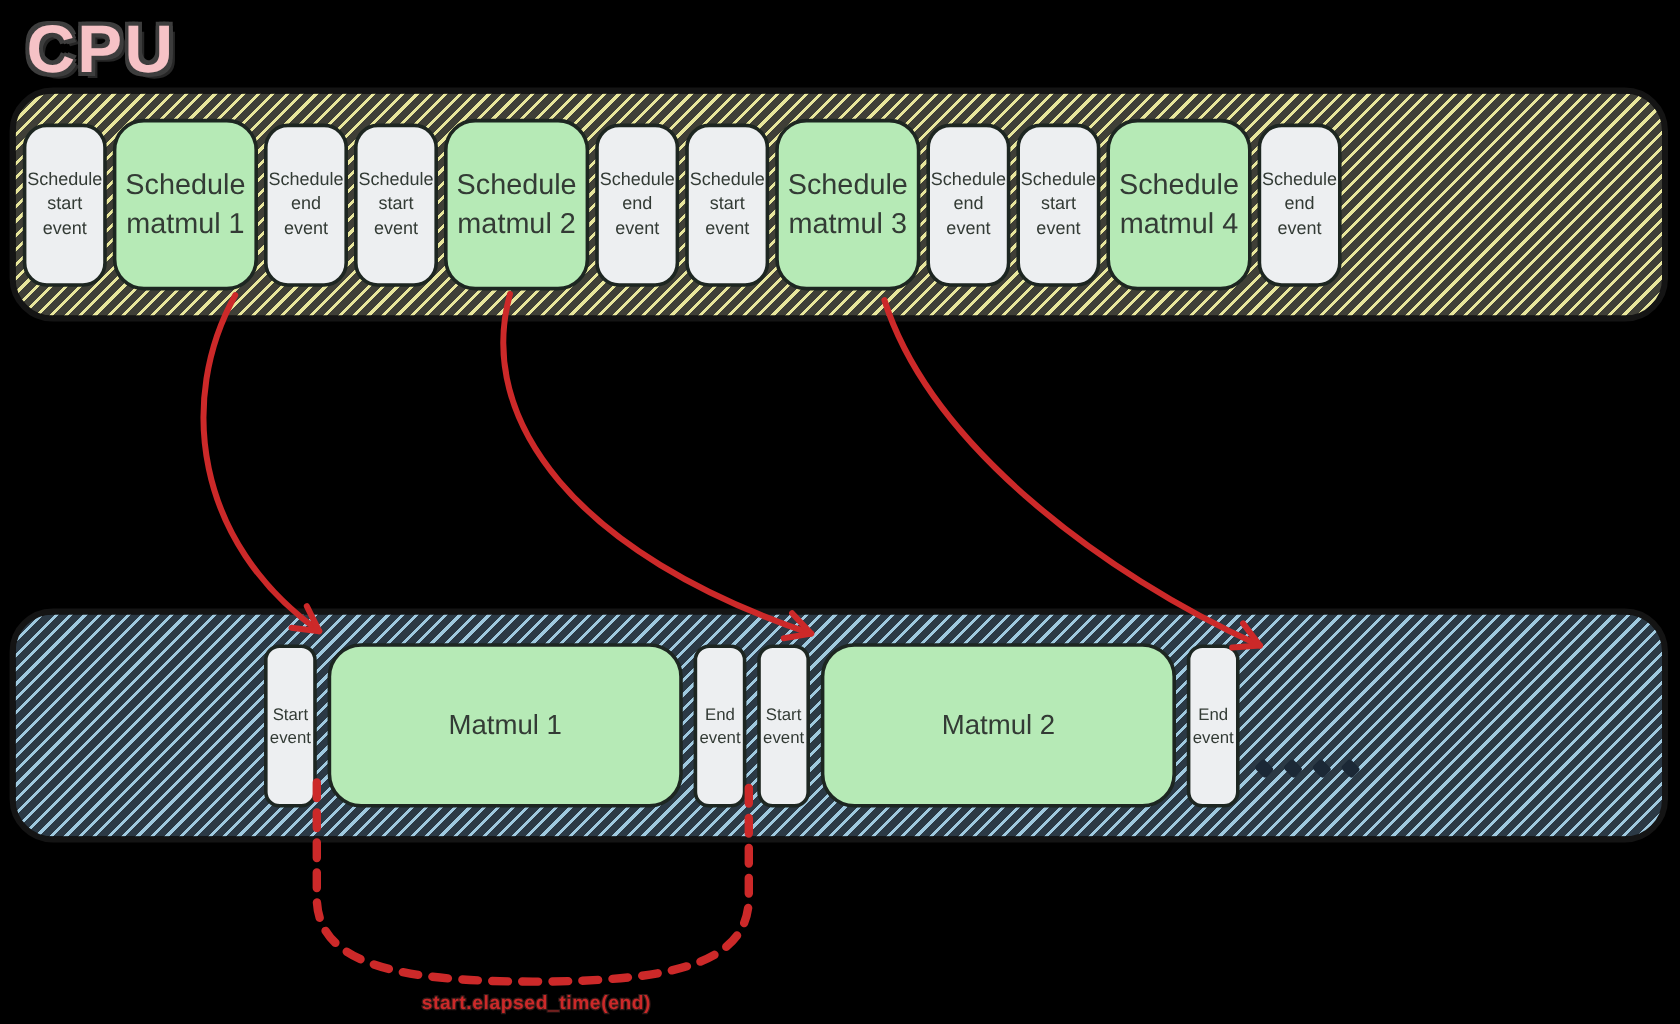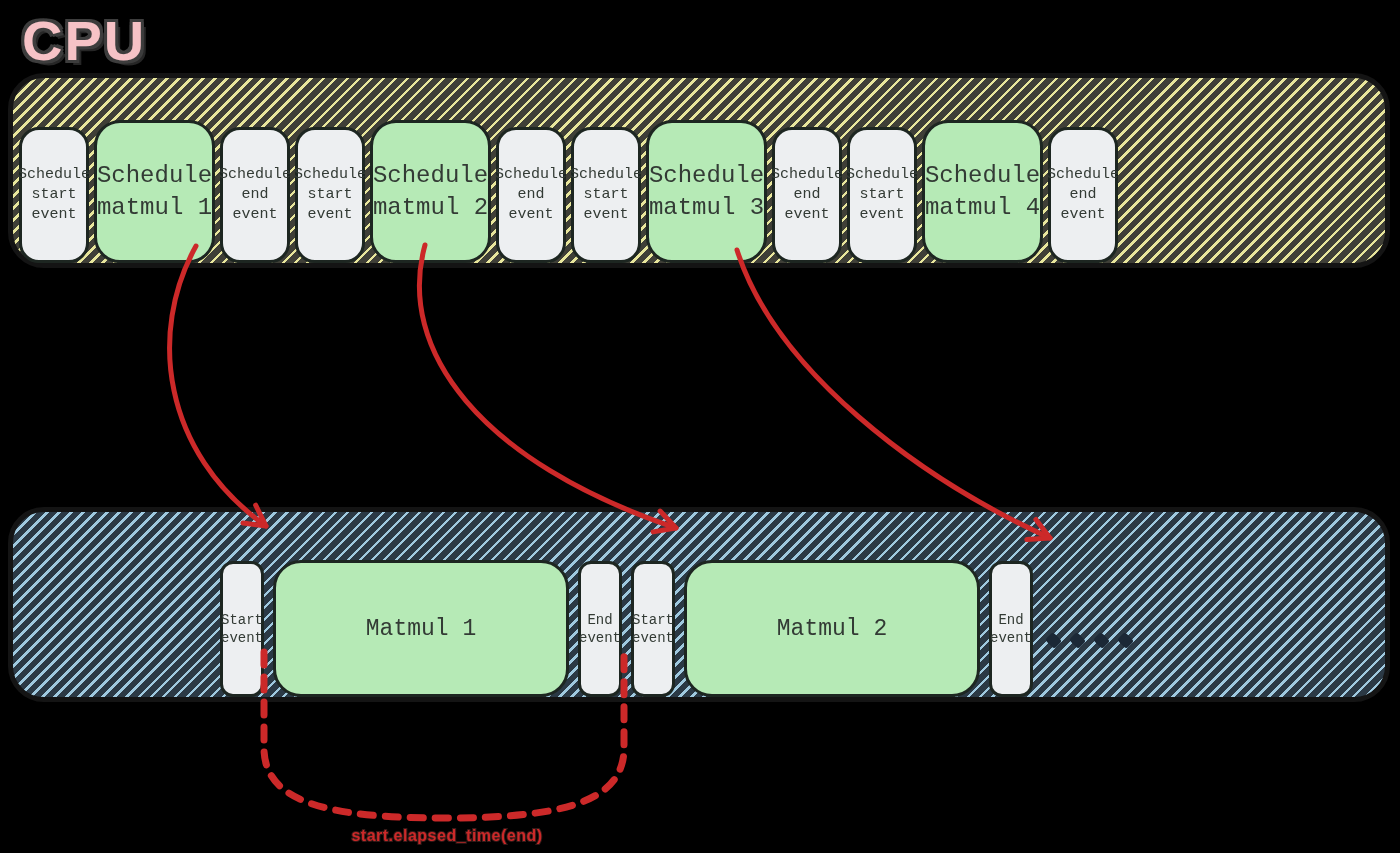--- a/index.html
+++ b/index.html
@@ -44,21 +44,21 @@
       var(--cpu-stripe-yellow,#e8e69c) 6px 8.5px);
   }
   .band.gpu{
     top:507px;
     background:repeating-linear-gradient(135deg,
       var(--gpu-band-dark,#2b3945) 0 6px,
       var(--gpu-stripe-blue,#9fc9df) 6px 8.5px);
   }
   .boxes{
     position:absolute;inset:0;
-    display:flex;align-items:flex-end;font-family:Liberation Mono, monospace;
+    display:flex;align-items:center;
   }
   .band.cpu .boxes{gap:5px;padding-left:6px;}
   .band.gpu .boxes{gap:9px;padding-left:207px;}
 
   
   .box{
     flex:0 0 auto;
     display:flex;align-items:center;justify-content:center;
     text-align:center;white-space:pre-line;
     border:3px solid var(--box-border,#1d2621);

